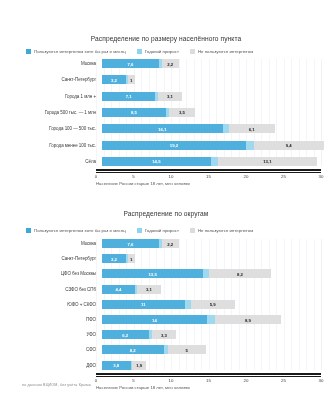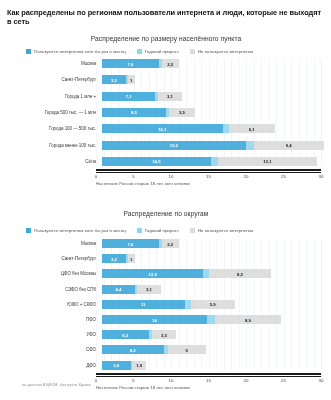--- a/index.html
+++ b/index.html
@@ -62,21 +62,20 @@
   .source{
     position:absolute;left:22px;top:383px;
     font-size:3.7px;color:#8a8a8a;letter-spacing:0.15px;
   }
 </style>
 </head>
 <body>
 
 <div class="page">
 
-  <div class="headline">Как распределены по регионам пользователи интернета и люди, которые не выходят в сеть</div>
 
   <div class="chart-title" style="top:35px;">Распределение по размеру населённого пункта</div>
 
   <div class="legend" style="left:26px;top:49px;">
     <div class="legend-item">
       <span class="swatch sw-blue"></span>
       <span>Пользуются интернетом хотя бы раз в месяц</span>
     </div>
     <div class="legend-item">
       <span class="swatch sw-lightblue"></span>

